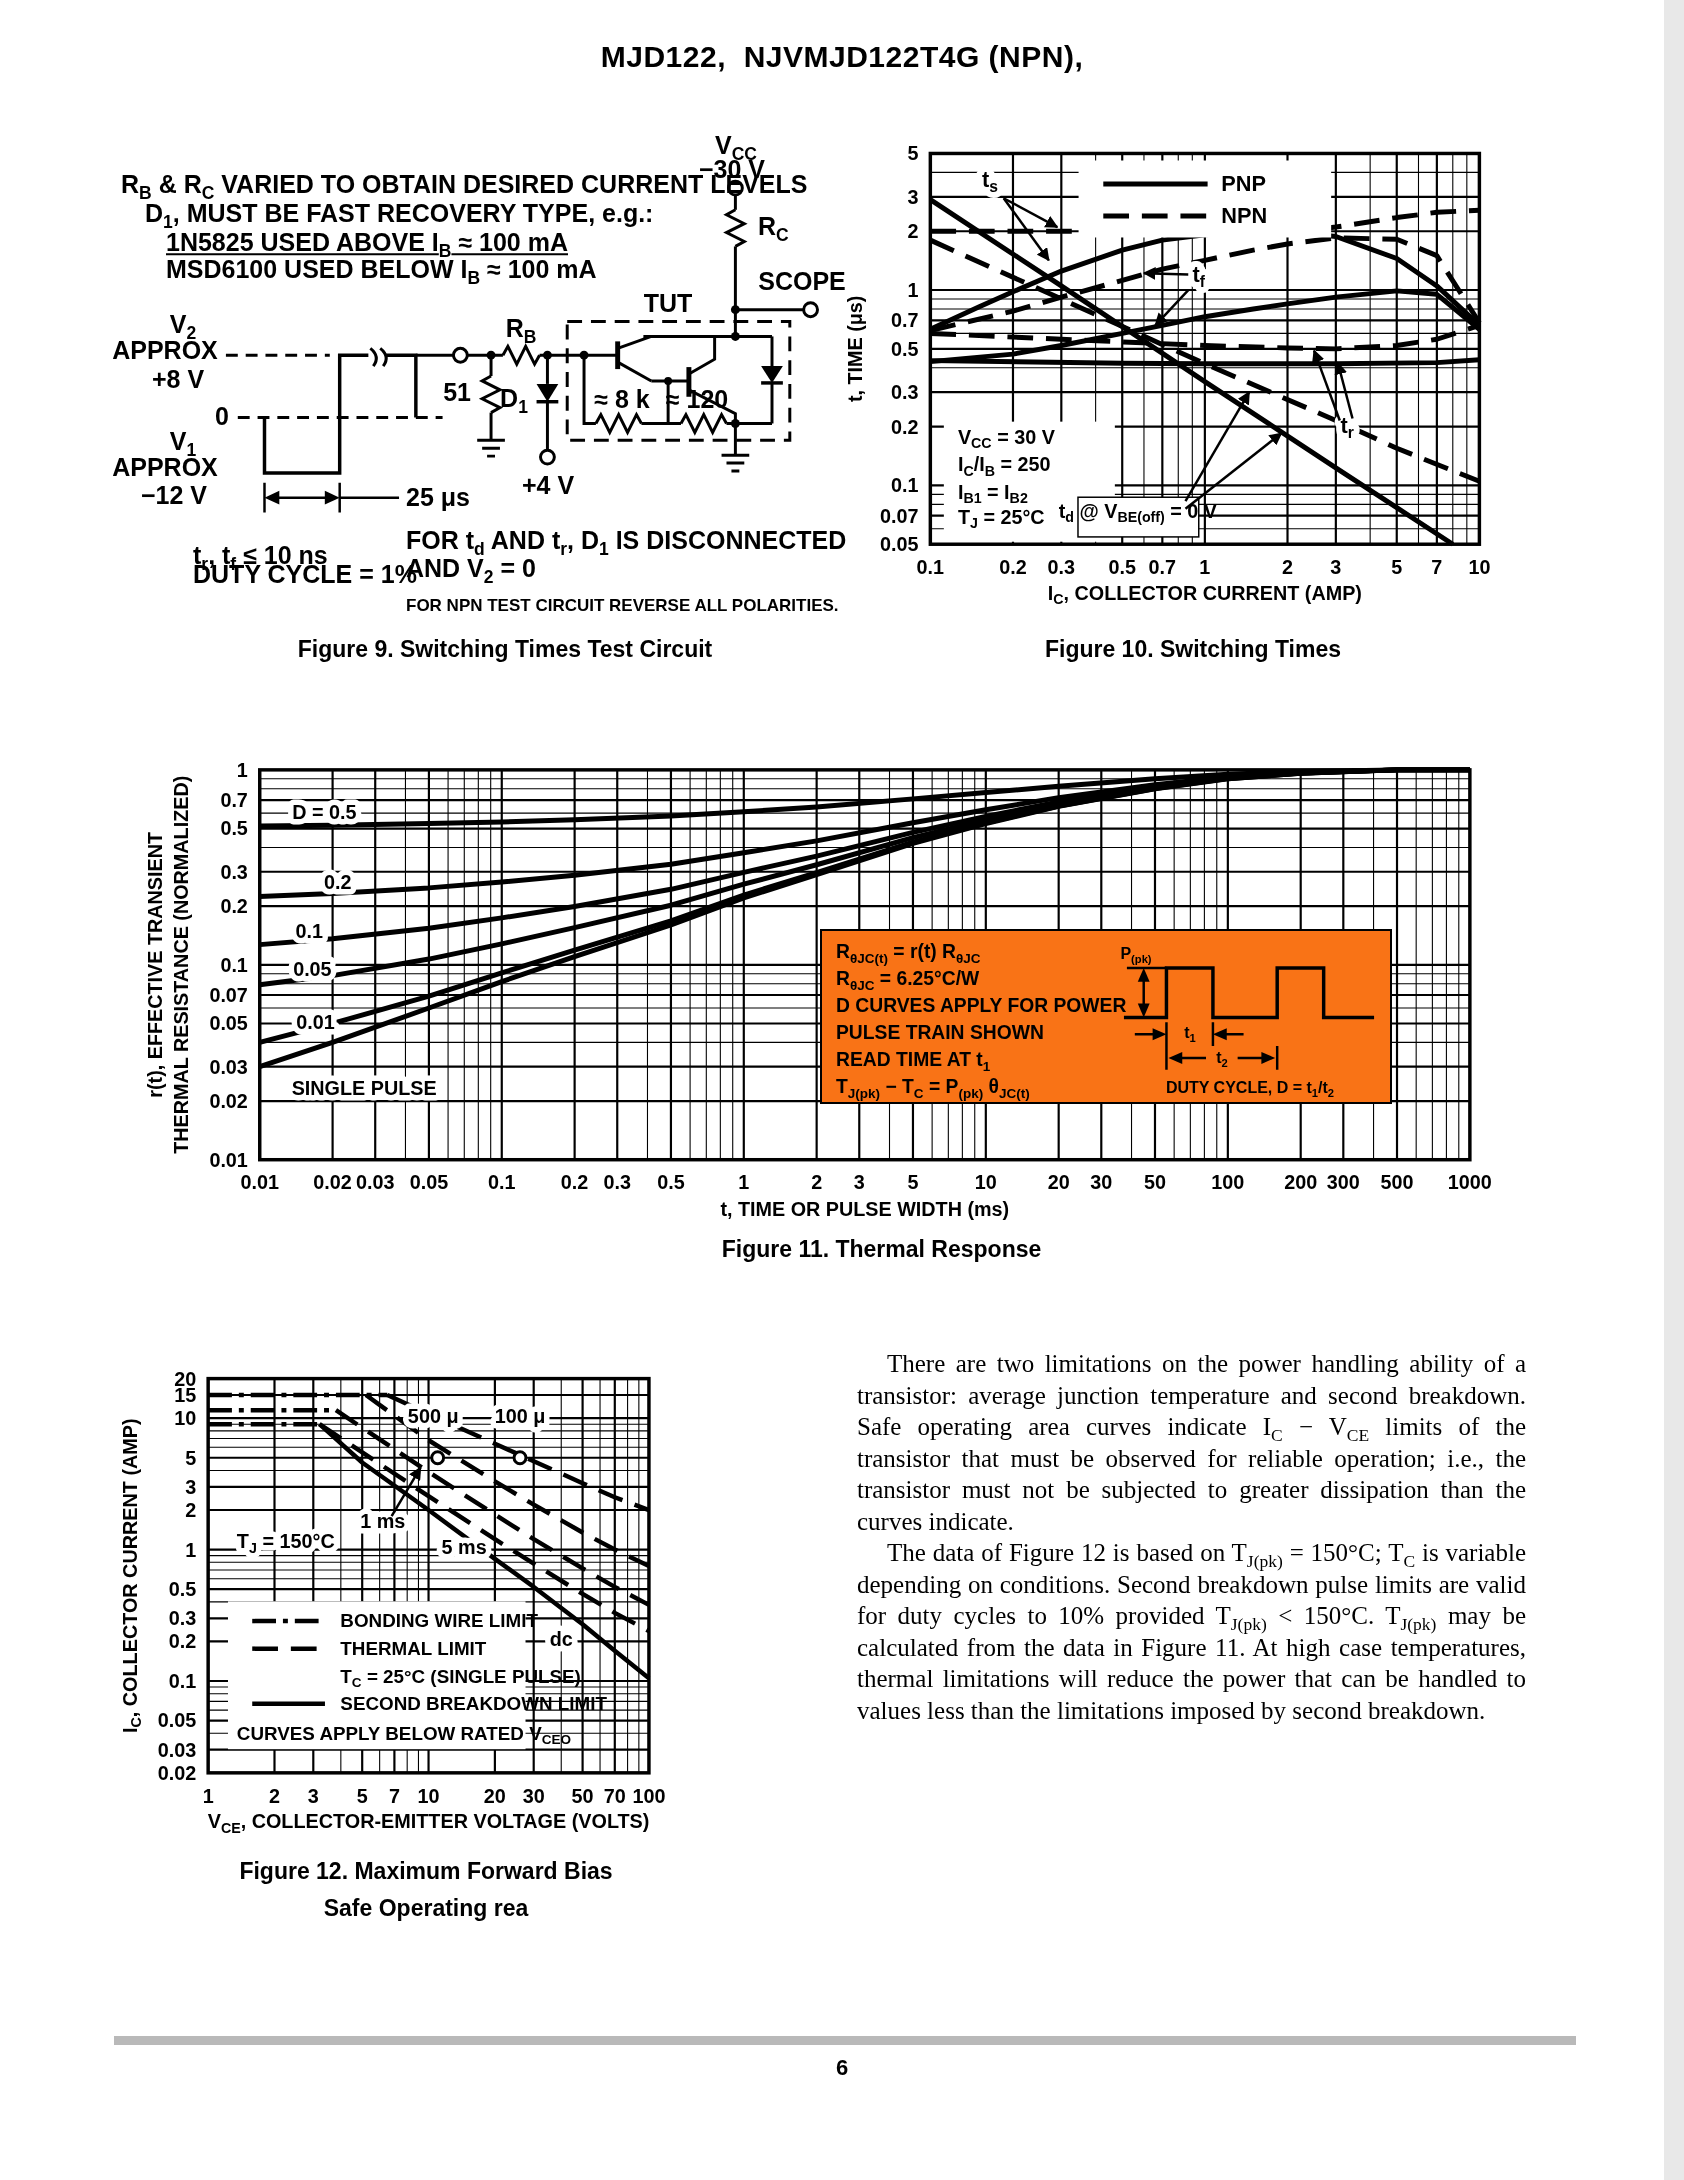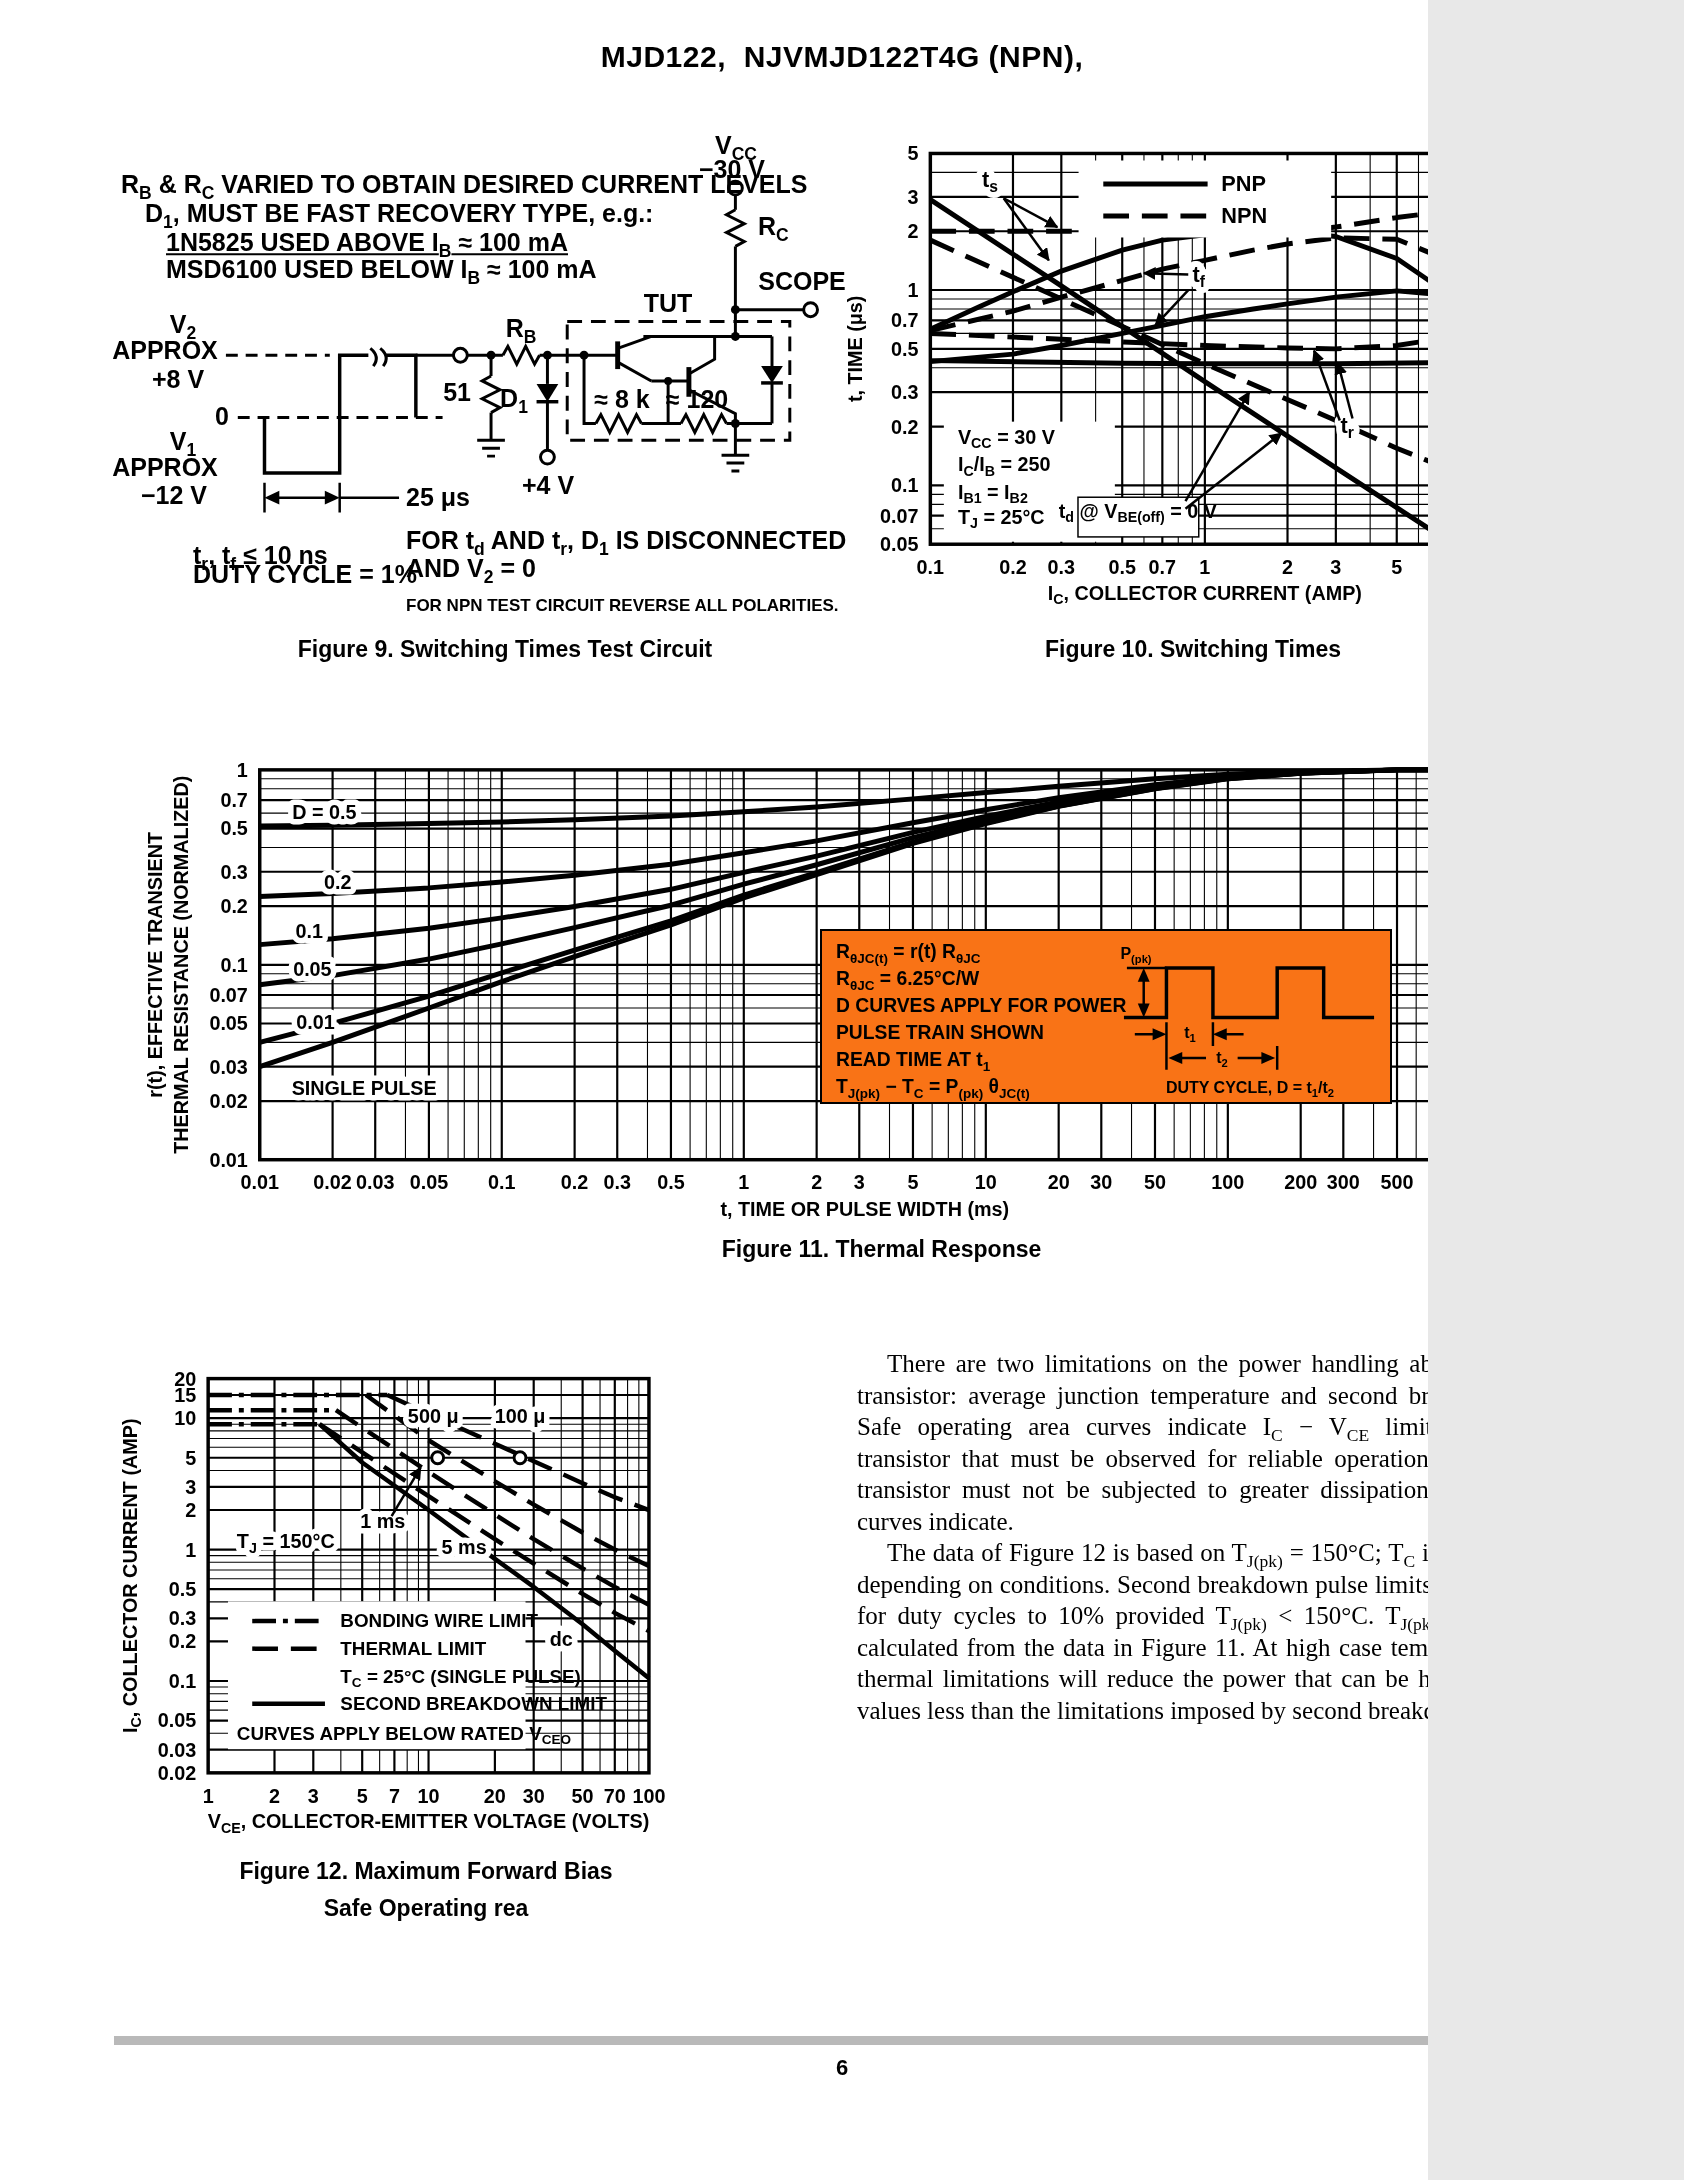--- a/index.html
+++ b/index.html
@@ -1,16 +1,16 @@
 <!DOCTYPE html>
 <html><head>
 <meta charset="utf-8">
 <style>
   html,body{margin:0;padding:0;background:#e8e8e8;}
-  .page{position:relative;width:1428px;height:2180px;background:#ffffff;overflow:hidden;
+  .page{position:relative;width:1664px;height:2180px;background:#ffffff;overflow:hidden;
         font-family:"Liberation Sans",sans-serif;color:#000;}
   .abs{position:absolute;}
   .title{position:absolute;top:40px;left:0;width:1684px;text-align:center;
          font-weight:bold;font-size:30px;white-space:pre;letter-spacing:0.5px;}
   .cap{position:absolute;text-align:center;font-weight:bold;font-size:23px;}
   .cap2{position:absolute;text-align:center;font-weight:bold;font-size:23px;line-height:37px;}
   .clab{position:absolute;font-weight:bold;font-size:25px;white-space:nowrap;
         transform:translate(-50%,-55%);line-height:1;}
   .clab.l{transform:translate(0,-55%);}
   .clab.r{transform:translate(-100%,-55%);}

